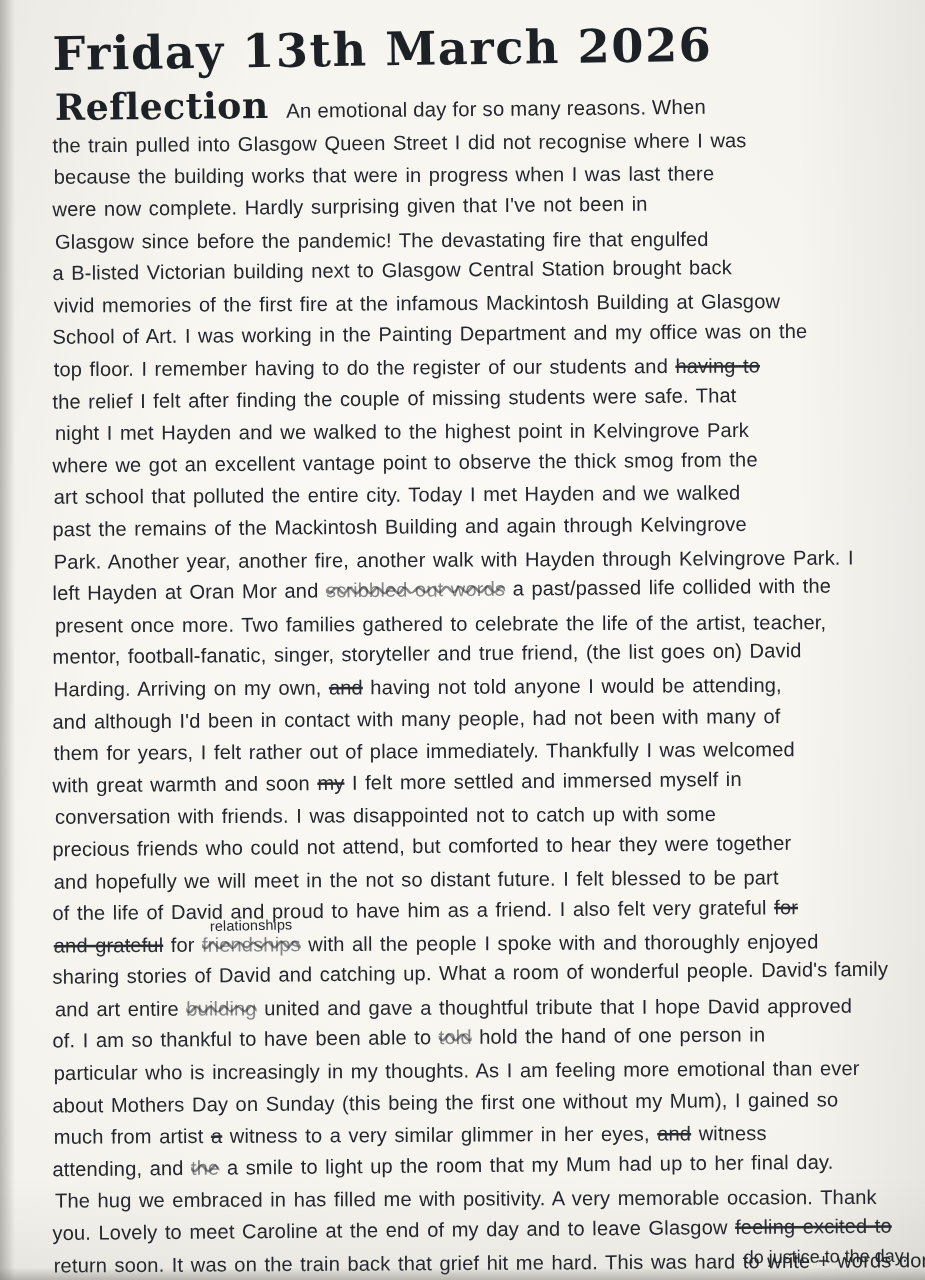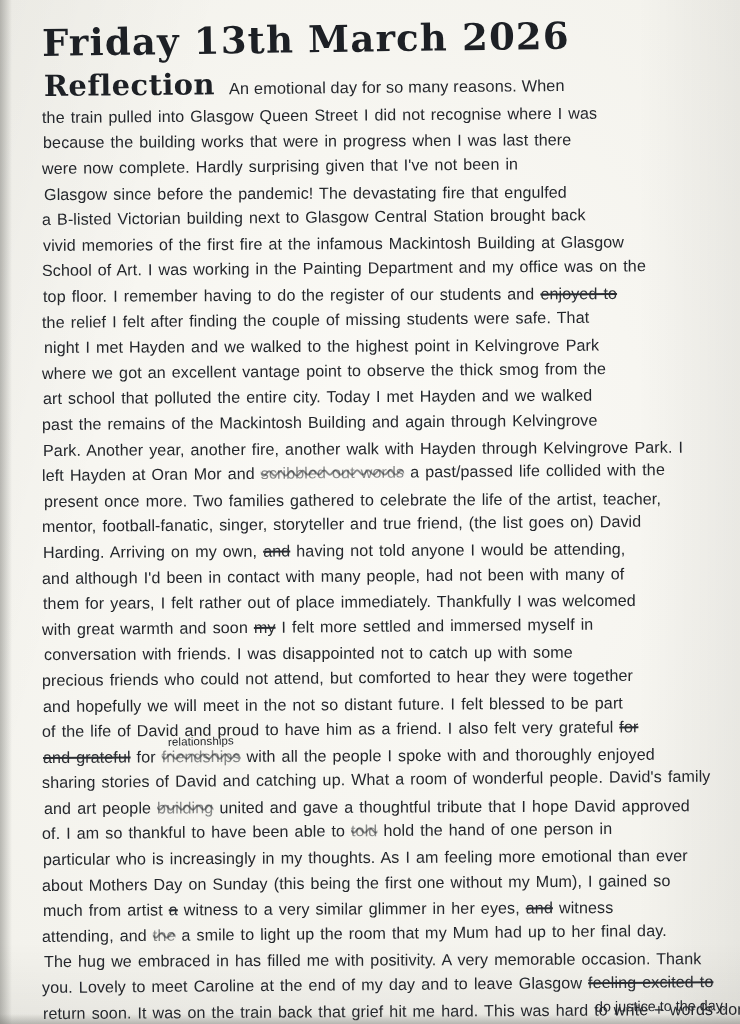--- a/index.html
+++ b/index.html
@@ -181,21 +181,21 @@
       <span class="ln">the train pulled into Glasgow Queen Street I did not recognise where I was</span>
       <span class="ln">because the building works that were in progress when I was last there</span>
       <span class="ln">were now complete. Hardly surprising given that I've not been in</span>
       <span class="ln">Glasgow since before the pandemic! The devastating fire that engulfed</span>
       <span class="ln">a B-listed Victorian building next to Glasgow Central Station brought back</span>
       <span class="ln">vivid memories of the first fire at the infamous Mackintosh Building at Glasgow</span>
       <span class="ln">School of Art. I was working in the Painting Department and my office was on the</span>
 
       <span class="ln">
         <span>top floor. I remember having to do the register of our students and</span>
-        <span class="strike">enjoyed to</span>
+        <span class="strike">having to</span>
       </span>
 
       <span class="ln">the relief I felt after finding the couple of missing students were safe. That</span>
       <span class="ln">night I met Hayden and we walked to the highest point in Kelvingrove Park</span>
       <span class="ln">where we got an excellent vantage point to observe the thick smog from the</span>
       <span class="ln">art school that polluted the entire city. Today I met Hayden and we walked</span>
       <span class="ln">past the remains of the Mackintosh Building and again through Kelvingrove</span>
       <span class="ln">Park. Another year, another fire, another walk with Hayden through Kelvingrove Park. I</span>
 
       <span class="ln">
@@ -237,21 +237,21 @@
         <span class="insert">
           <span class="above">relationships</span>
           <span class="scribble">friendships</span>
         </span>
         <span>with all the people I spoke with and thoroughly enjoyed</span>
       </span>
 
       <span class="ln">sharing stories of David and catching up. What a room of wonderful people. David's family</span>
 
       <span class="ln">
-        <span>and art people</span>
+        <span>and art entire</span>
         <span class="scribble">building</span>
         <span>united and gave a thoughtful tribute that I hope David approved</span>
       </span>
 
       <span class="ln">
         <span>of. I am so thankful to have been able to</span>
         <span class="scribble">told</span>
         <span>hold the hand of one person in</span>
       </span>
 

